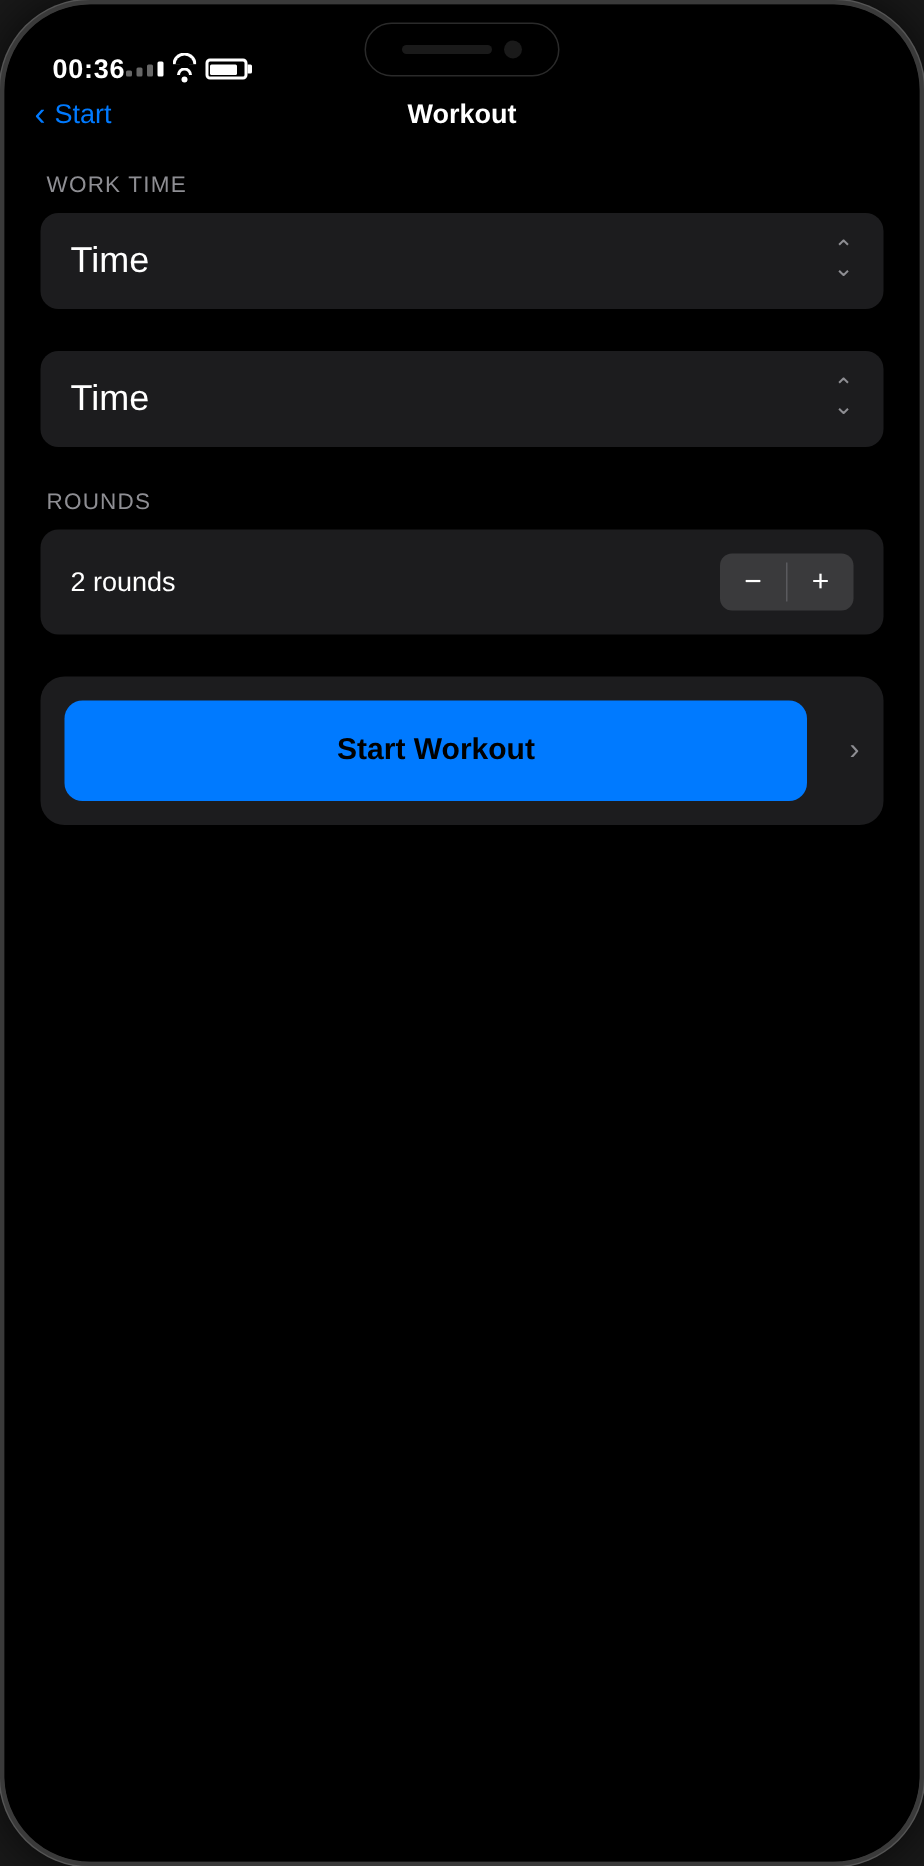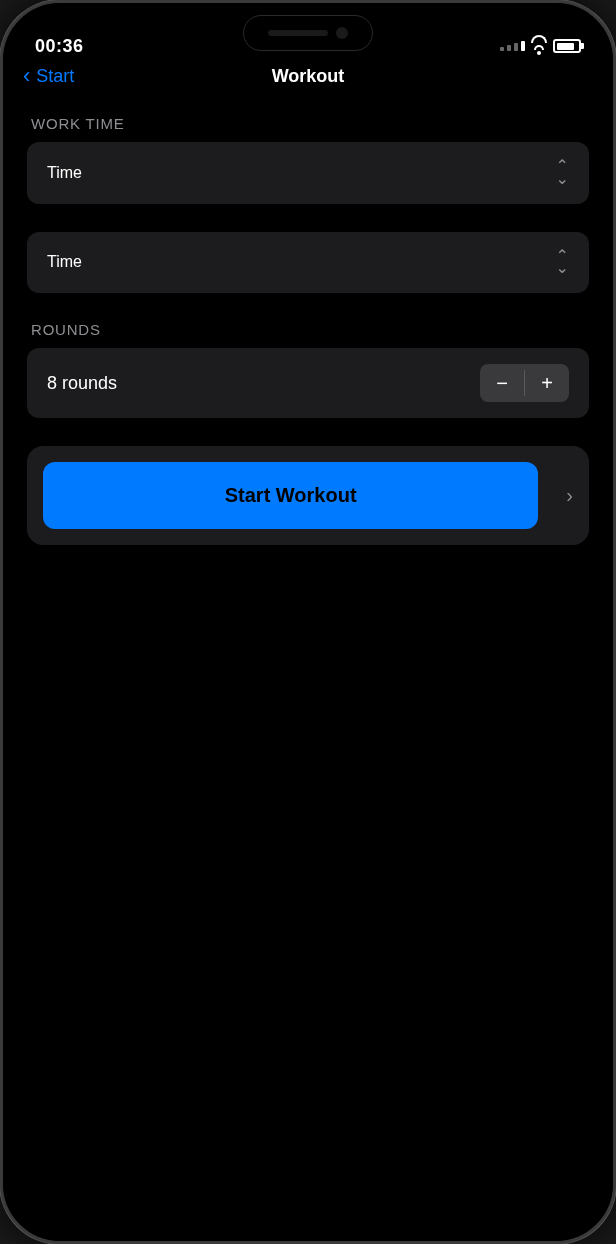--- a/index.html
+++ b/index.html
@@ -57,21 +57,21 @@
       height: 100%;
       background: #000000;
       border-radius: 58px;
       overflow: hidden;
       position: relative;
     }
 
     
     .status-bar {
       display: flex;
-      justify-content: space-between;
+      justify-content: flex-start;
       align-items: center;
       padding: 32px 32px 0 32px;
       height: 54px;
       position: relative;
     }
 
     .status-time {
       color: #ffffff;
       font-size: 18px;
       font-weight: 600;
@@ -239,21 +239,21 @@
       border-radius: 12px;
       display: flex;
       align-items: center;
       justify-content: space-between;
       padding: 18px 20px;
       cursor: pointer;
     }
 
     .picker-value {
       color: #ffffff;
-      font-size: 16px;
+      font-size: 24px;
       font-weight: 400;
     }
 
     .chevron-updown {
       color: #8e8e93;
       font-size: 16px;
       display: flex;
       flex-direction: column;
       align-items: center;
       line-height: 0.8;
@@ -390,21 +390,21 @@
       <div class="section">
         <div class="picker-row">
           <span class="picker-value">Time</span>
           <span class="chevron-updown">⌃<br>⌄</span>
         </div>
       </div>
 
       <div class="section">
         <div class="section-label">ROUNDS</div>
         <div class="rounds-row">
-          <span class="rounds-value">8 rounds</span>
+          <span class="rounds-value">2 rounds</span>
           <div class="stepper">
             <button class="stepper-btn">−</button>
             <div class="stepper-divider"></div>
             <button class="stepper-btn">+</button>
           </div>
         </div>
       </div>
 
       <div class="start-section">
         <div class="start-button-row">

